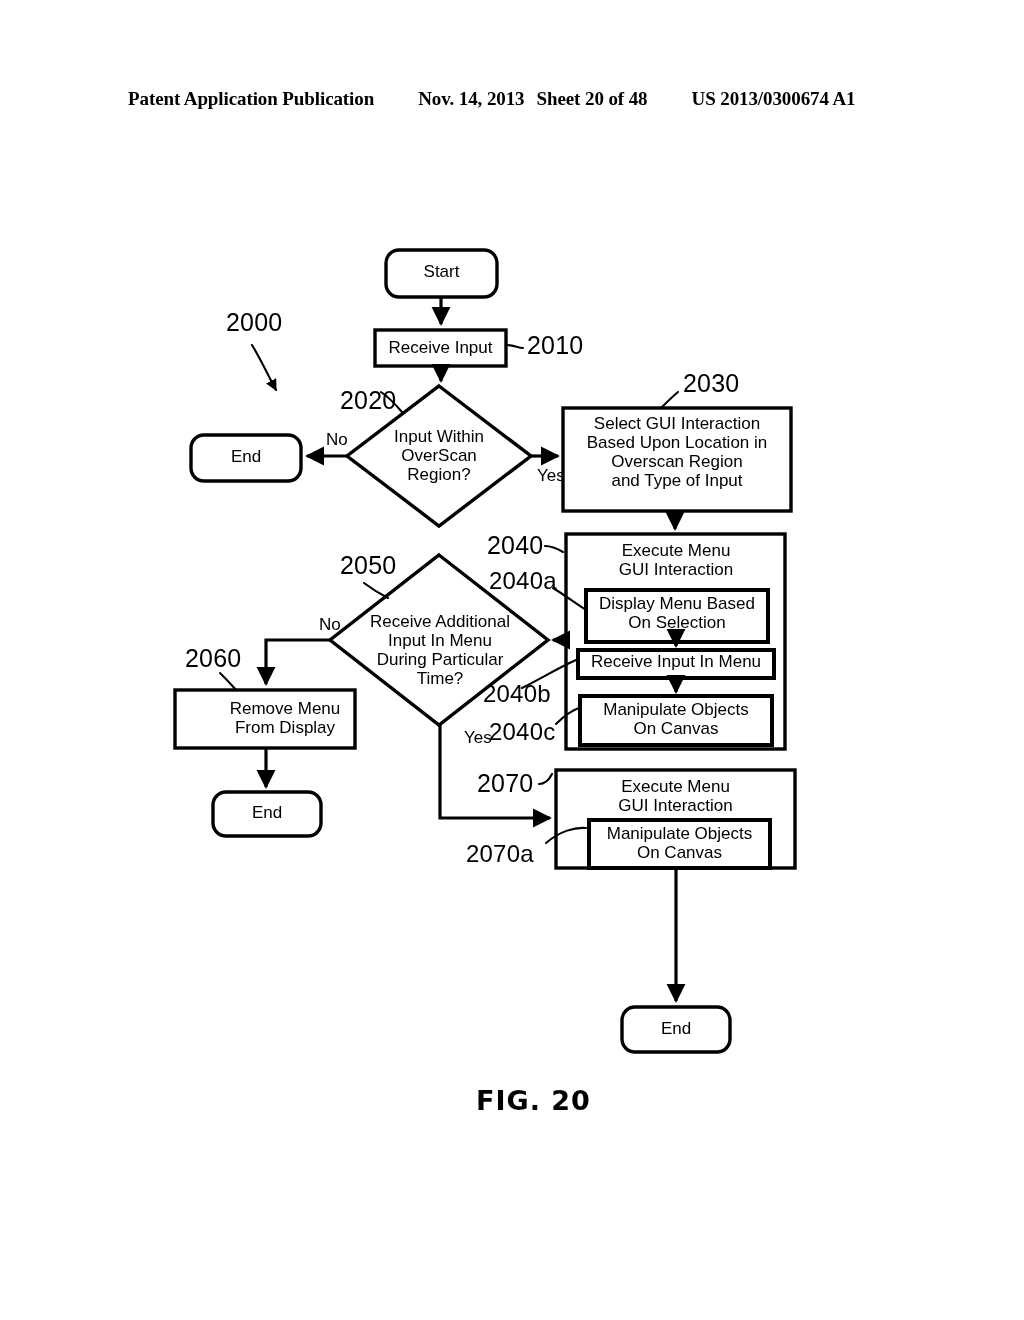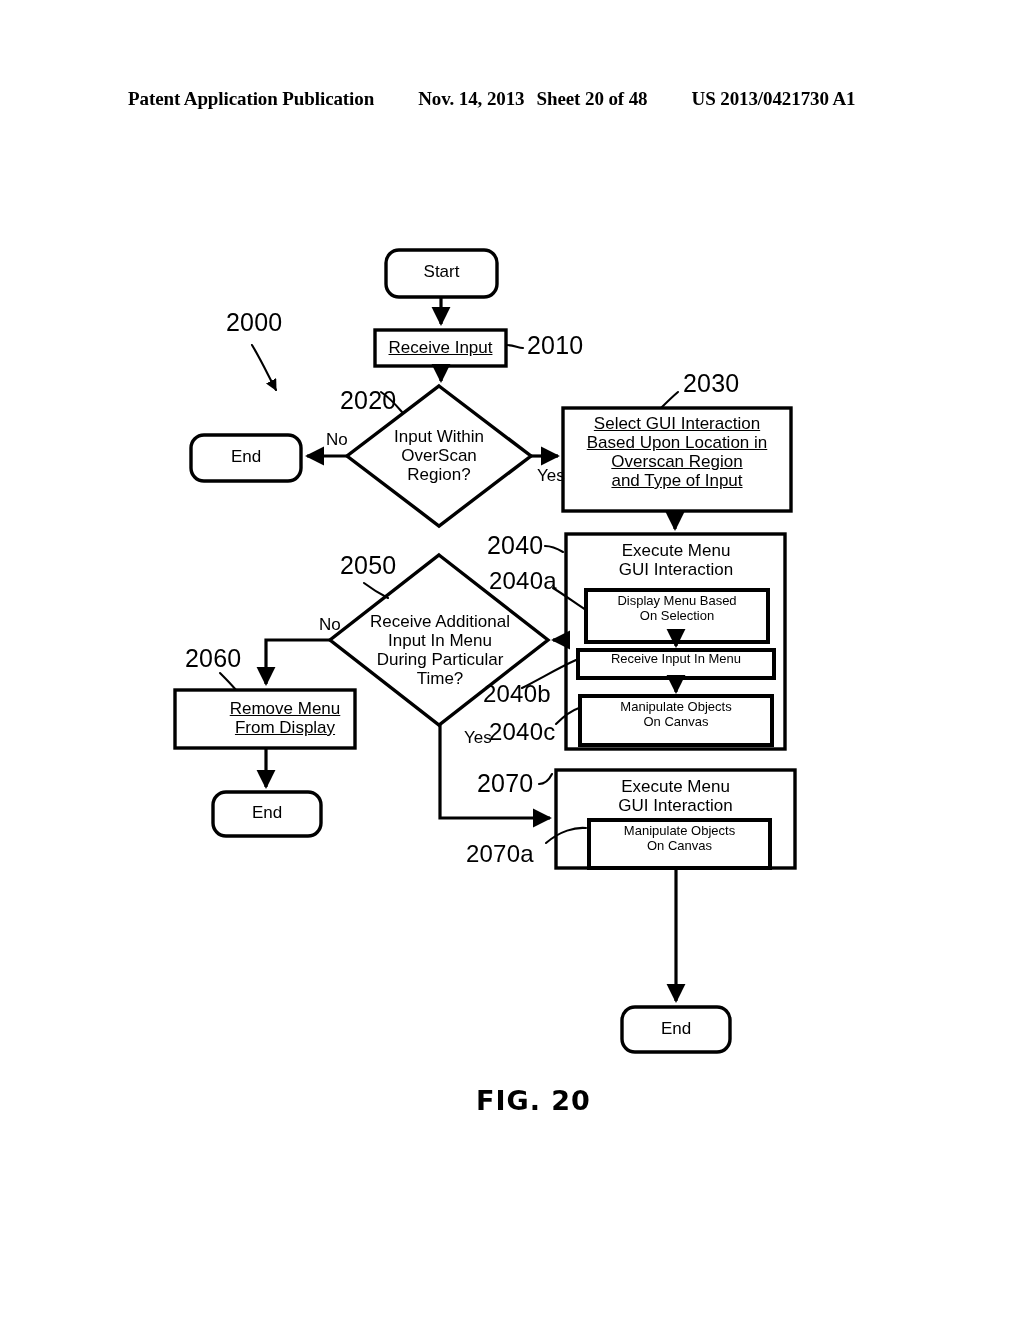--- a/index.html
+++ b/index.html
@@ -48,23 +48,23 @@
   
   .node-text {
     position: absolute;
     text-align: center;
     font-family: "Liberation Sans", sans-serif;
     line-height: 1.12;
     white-space: pre-line;
     pointer-events: none;
   }
   .t-terminal { font-size: 17px; }
-  .t-process  { font-size: 17px; text-decoration: underline; }
+  .t-process  { font-size: 17px; }
   .t-decision { font-size: 17px; }
-  .t-sub      { font-size: 13px; }
+  .t-sub      { font-size: 17px; }
   .t-boxhead  { font-size: 17px; }
 
   .edge-label {
     position: absolute;
     font-size: 17px;
     font-family: "Liberation Sans", sans-serif;
     margin-left: 16px;
   }
   .ref-num {
     position: absolute;
@@ -84,21 +84,21 @@
     letter-spacing: 1px;
   }
 </style>
 </head>
 <body>
 
 <div class="pub-header">
   <span class="h-title">Patent Application Publication</span>
   <span class="h-date">Nov. 14, 2013</span>
   <span class="h-sheet">Sheet 20 of 48</span>
-  <span class="h-num">US 2013/0421730 A1</span>
+  <span class="h-num">US 2013/0300674 A1</span>
 </div>
 
 <div id="figure">
   <svg width="1024" height="1320" viewBox="0 0 1024 1320" xmlns="http://www.w3.org/2000/svg">
     <defs>
       <marker id="arrow" viewBox="0 0 10 10" refX="9" refY="5" markerWidth="6" markerHeight="6" orient="auto-start-reverse">
         <path d="M 0 0 L 10 5 L 0 10 z" fill="#000"></path>
       </marker>
       <marker id="arrowthin" viewBox="0 0 10 10" refX="9" refY="5" markerWidth="5.5" markerHeight="5.5" orient="auto-start-reverse">
         <path d="M 0 0 L 10 5 L 0 10 z" fill="#000"></path>

